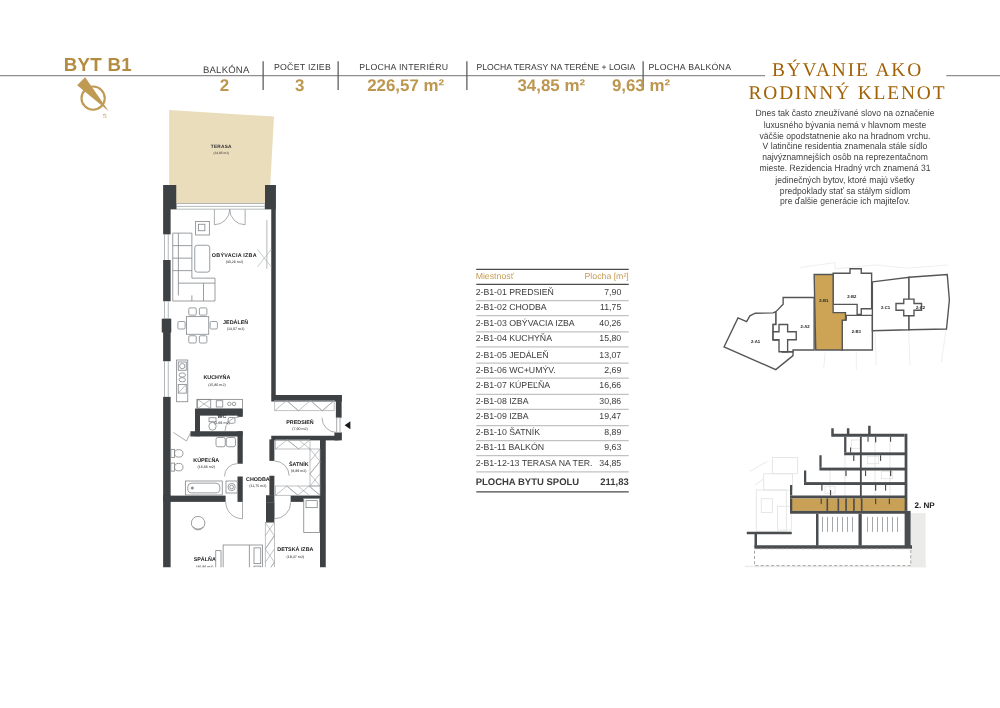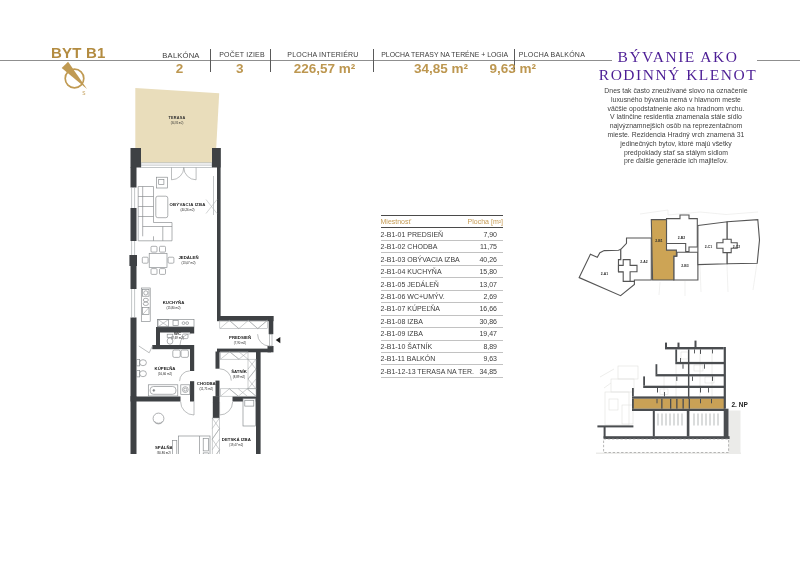--- a/index.html
+++ b/index.html
@@ -36,21 +36,21 @@
 
   <div class="abs hlabel" style="left:263px;top:50.5px;width:120px;text-align:center;font-size:7px">PLOCHA INTERIÉRU</div>
   <div class="abs hval" style="left:264.5px;top:61px;width:120px;text-align:center">226,57 m²</div>
 
   <div class="abs hlabel" style="left:381.25px;top:51px;width:120px;text-align:center;font-size:6.9px;letter-spacing:0">PLOCHA TERASY NA TERÉNE + LOGIA</div>
   <div class="abs hval" style="left:381px;top:61px;width:120px;text-align:center">34,85 m²</div>
 
   <div class="abs hlabel" style="left:491.9px;top:50.5px;width:120px;text-align:center;font-size:7px">PLOCHA BALKÓNA</div>
   <div class="abs hval" style="left:489.5px;top:61px;width:120px;text-align:left">9,63 m²</div>
 
-  <div class="abs" style="left:596px;top:47.5px;width:164px;text-align:center;font-family:'Liberation Serif',serif;color:#4c1d95;font-size:15.5px;letter-spacing:1.5px;line-height:18.5px;white-space:nowrap">BÝVANIE AKO<br>RODINNÝ KLENOT</div>
+  <div class="abs" style="left:596px;top:47.5px;width:164px;text-align:center;font-family:'Liberation Serif',serif;color:#a16207;font-size:15.5px;letter-spacing:1.5px;line-height:18.5px;white-space:nowrap">BÝVANIE AKO<br>RODINNÝ KLENOT</div>
 
   <div class="abs" style="left:581px;top:87px;width:190px;text-align:center;color:#3f3f3f;font-size:7.4px;line-height:8.8px;transform:scaleX(0.93);transform-origin:50% 0;">
     Dnes tak často zneužívané slovo na označenie<br>
     luxusného bývania nemá v hlavnom meste<br>
     väčšie opodstatnenie ako na hradnom vrchu.<br>
     V latinčine residentia znamenala stále sídlo<br>
     najvýznamnejších osôb na reprezentačnom<br>
     mieste. Rezidencia Hradný vrch znamená 31<br>
     jedinečných bytov, ktoré majú všetky<br>
     predpoklady stať sa stálym sídlom<br>
@@ -107,20 +107,24 @@
       </div>
     <div class="trow">
         <span>2-B1-11 BALKÓN</span>
         <span>9,63</span>
       </div>
     <div class="trow">
         <span>2-B1-12-13 TERASA NA TER.</span>
         <span>34,85</span>
       </div>
 
+    <div style="box-sizing:border-box;height:15.6px;display:flex;justify-content:space-between;align-items:center;font-weight:bold;font-size:7.6px;border-bottom:1.4px solid #4a4a4a">
+        <span>PLOCHA BYTU SPOLU</span>
+        <span>211,83</span>
+      </div>
   </div>
   <style>
     .trow{box-sizing:border-box;height:12.46px;display:flex;justify-content:space-between;align-items:center;border-bottom:0.8px solid #c2c2c2;white-space:nowrap}
     .trow span:last-child{margin-right:6px}
   </style>
 
   <div class="abs" style="left:0;top:523px;width:610px;height:19.5px;background:#c6a058"></div>
 
   <div class="abs" style="left:756.5px;top:523px;width:43.5px;height:19.5px;background:#c6a058"></div>
 

